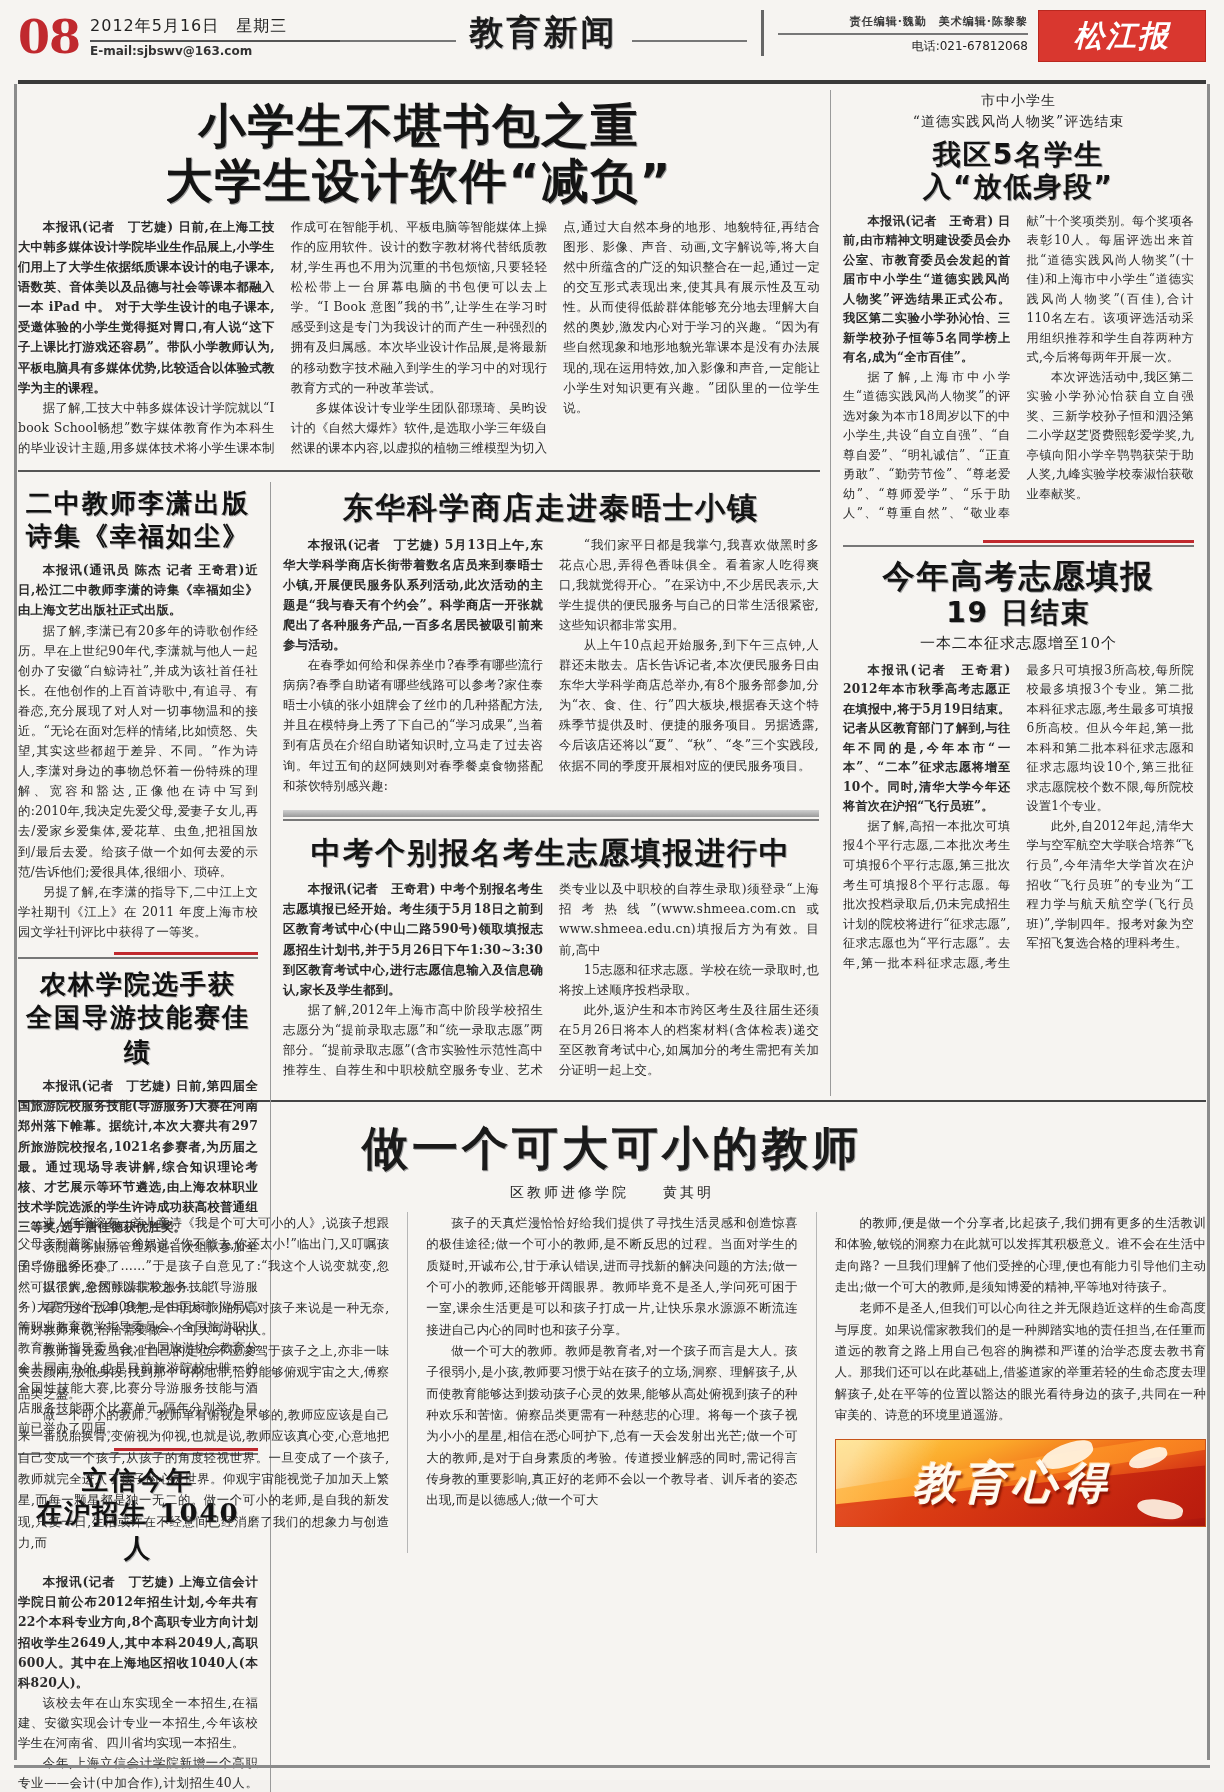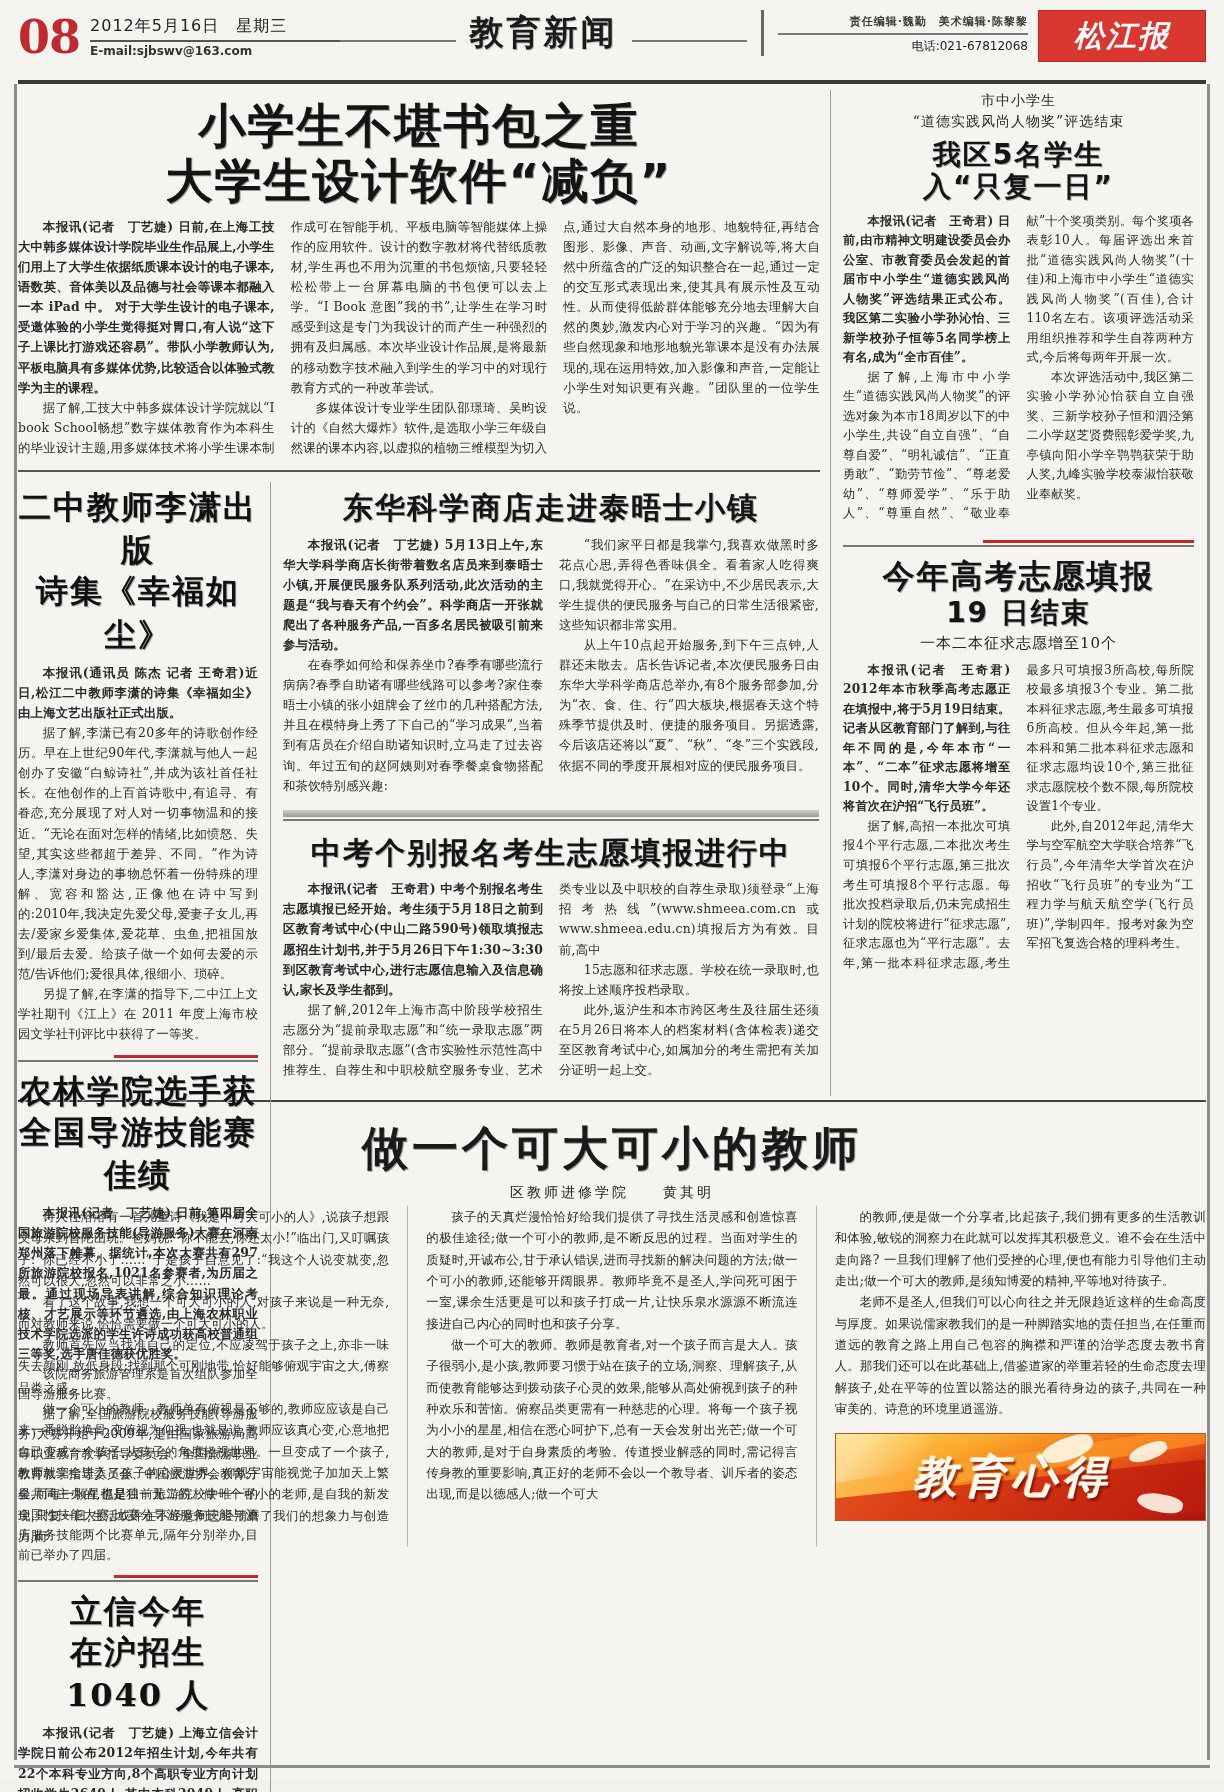--- a/index.html
+++ b/index.html
@@ -118,21 +118,21 @@
     font-size:47px;
     line-height:1.18;
     letter-spacing:2px;
     margin:8px 0 6px 0;
     text-shadow:1px 1px 0 #9a9a9a;
   }
   .h-2 {
     text-align:center;
     font-family:"DejaVu Serif", serif;
     font-weight:bold;
-    font-size:32px;
+    font-size:26px;
     letter-spacing:2px;
     line-height:1.35;
     color:#111;
     text-shadow:1px 1px 0 #b0b0b0;
     margin:4px 0 6px 0;
   }
   .h-3 {
     text-align:center;
     font-family:"DejaVu Sans", sans-serif;
     font-weight:bold;
@@ -175,21 +175,21 @@
     text-align:center;
     font-family:"DejaVu Sans", sans-serif;
     font-weight:bold;
     font-size:46px;
     letter-spacing:4px;
     color:#1a1a1a;
     margin:16px 0 4px 0;
     text-shadow:1px 1px 0 #9e9e9e;
   }
   .feature-byline {
-    text-align:center; font-size:14px; letter-spacing:3px; color:#222; margin-bottom:4px;
+    text-align:center; font-size:14px; letter-spacing:3px; color:#222; margin-bottom:10px;
     font-family:"DejaVu Sans", sans-serif;
   }
   .feature-body { display:flex; gap:18px; }
   .fcol { flex:1; }
   .fcol .txt { font-size:12.4px; line-height:1.72; }
   .fcol + .fcol { border-left:1px solid #b6b6b6; padding-left:18px; }
 
   .banner {
     margin-top:14px;
     width:100%;
@@ -369,21 +369,21 @@
     </div>
 
     <div class="midline-v"></div>
 
     <div class="col-right">
 
       <div>
         <div class="h-kicker">市中小学生</div>
         <div class="h-kicker">“道德实践风尚人物奖”评选结束</div>
         <div class="h-3" style="font-size:28px;margin:4px 0 0 0;">我区5名学生</div>
-        <div class="h-3" style="font-size:28px;margin:-6px 0 6px 0;">入“只复一日”</div>
+        <div class="h-3" style="font-size:28px;margin:-6px 0 6px 0;">入“放低身段”</div>
         <div class="cols2 txt">
           <p class="lead">本报讯(记者　王奇君) 日前,由市精神文明建设委员会办公室、市教育委员会发起的首届市中小学生“道德实践风尚人物奖”评选结果正式公布。我区第二实验小学孙沁怡、三新学校孙子恒等5名同学榜上有名,成为“全市百佳”。</p>
           <p>据了解,上海市中小学生“道德实践风尚人物奖”的评选对象为本市18周岁以下的中小学生,共设“自立自强”、“自尊自爱”、“明礼诚信”、“正直勇敢”、“勤劳节俭”、“尊老爱幼”、“尊师爱学”、“乐于助人”、“尊重自然”、“敬业奉献”十个奖项类别。每个奖项各表彰10人。每届评选出来首批“道德实践风尚人物奖”(十佳)和上海市中小学生“道德实践风尚人物奖”(百佳),合计110名左右。该项评选活动采用组织推荐和学生自荐两种方式,今后将每两年开展一次。</p>
           <p>本次评选活动中,我区第二实验小学孙沁怡获自立自强奖、三新学校孙子恒和泗泾第二小学赵芝贤费熙彰爱学奖,九亭镇向阳小学辛鹗鹗获荣于助人奖,九峰实验学校泰淑怡获敬业奉献奖。</p>
         </div>
       </div>
 
       <div class="stackrule" style="margin-top:16px;">
         <div class="a"></div>
         <div class="b"></div>

